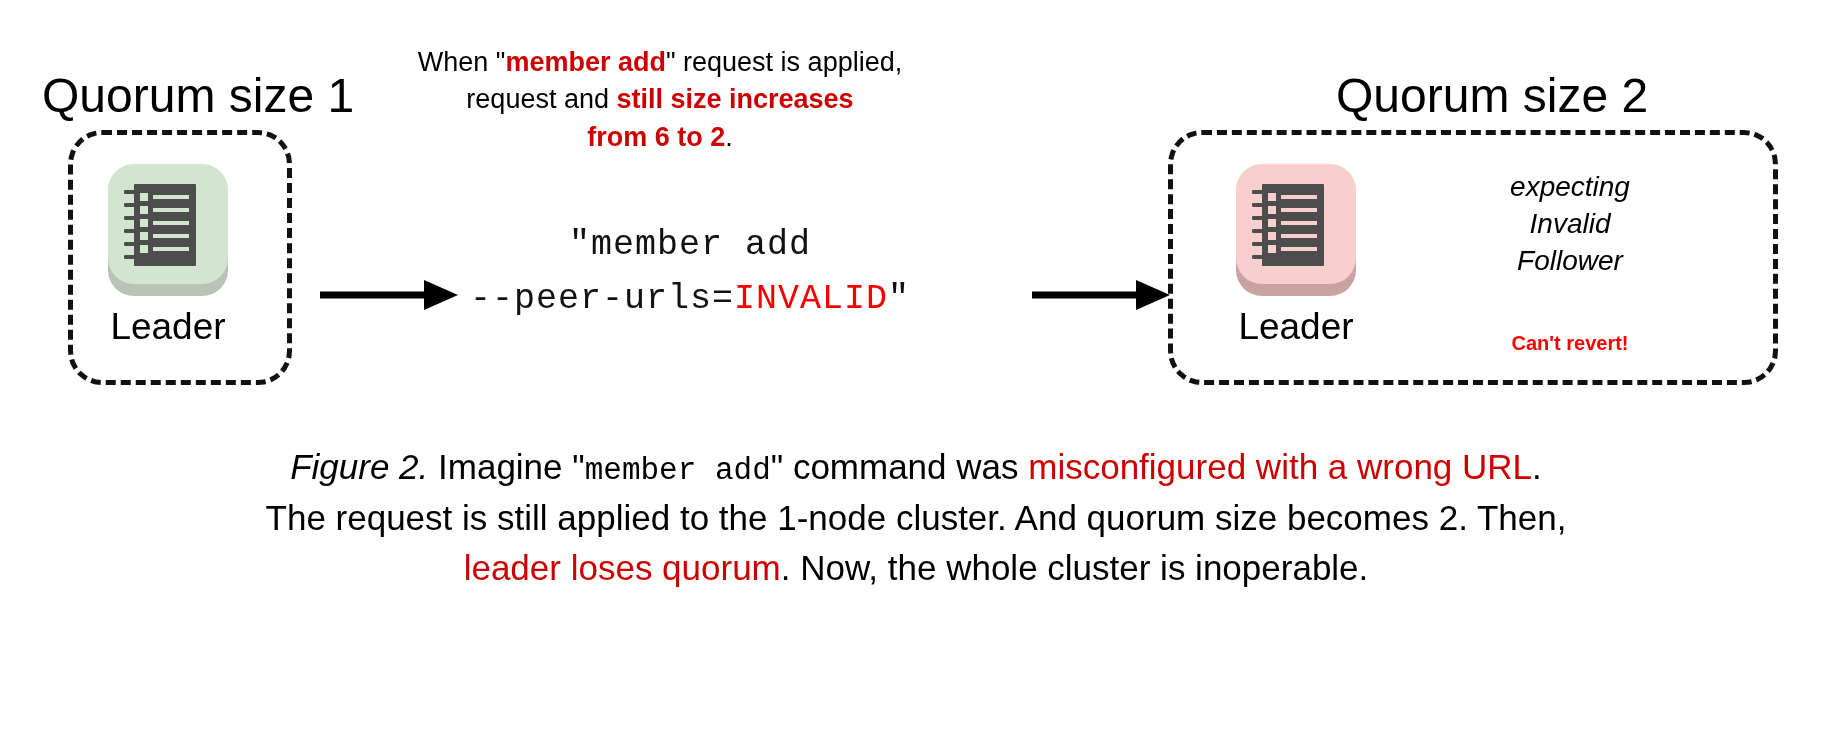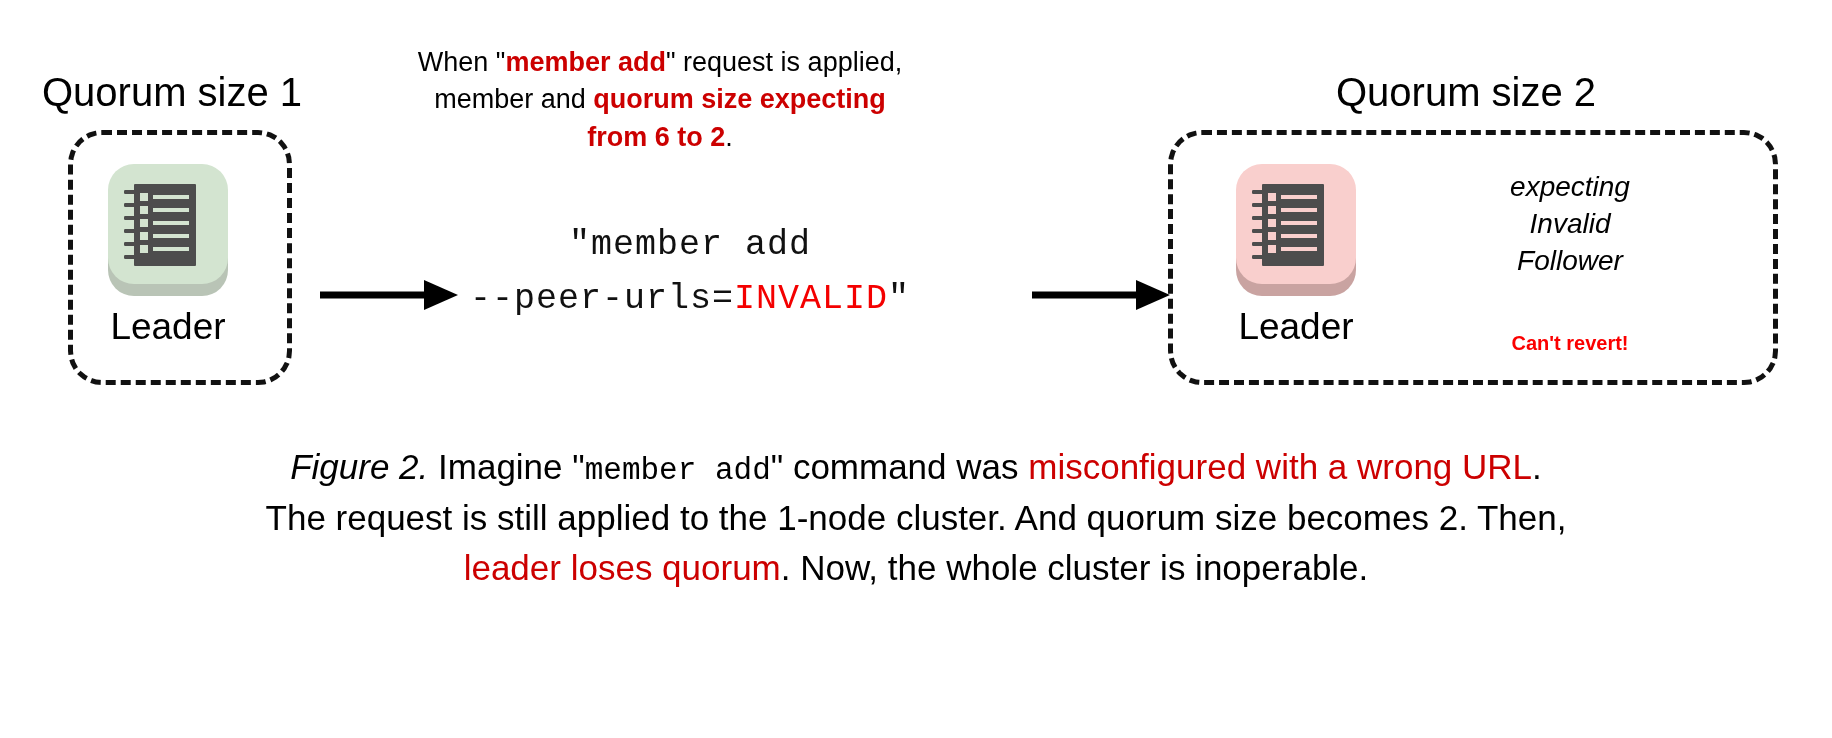--- a/index.html
+++ b/index.html
@@ -19,21 +19,21 @@
   .stage {
     position: absolute;
     inset: 0;
   }
 
   
   .abs { position: absolute; }
 
   
   .cluster-title {
-    font-size: 40px;
+    font-size: 48px;
     line-height: 1;
     color: #000;
     white-space: nowrap;
     font-family: "Liberation Sans", sans-serif;
   }
 
   
   .cluster-box {
     border: 5px dashed #111111;
     border-radius: 34px;
@@ -190,21 +190,21 @@
           <rect x="45" y="83" width="36" height="4"></rect>
         </g>
       </svg>
     </div>
     <div class="node-label">Leader</div>
   </div>
 
   <div class="top-note" style="left:360px; top:44px; width:600px;">
     <span>When "</span><span class="em">member add</span><span>" request is applied,</span>
     <br>
-    <span>member and </span><span class="em">quorum size expecting</span>
+    <span>request and </span><span class="em">still size increases</span>
     <br>
     <span class="em">from 6 to 2</span><span>.</span>
   </div>
 
   <svg class="arrow-svg" style="left:318px; top:275px;" width="140" height="40" viewBox="0 0 140 40">
     <line x1="2" y1="20" x2="108" y2="20" stroke="#000" stroke-width="7"></line>
     <polygon points="106,5 140,20 106,35" fill="#000"></polygon>
   </svg>
 
   <div class="command" style="left:460px; top:218px; width:460px;">

